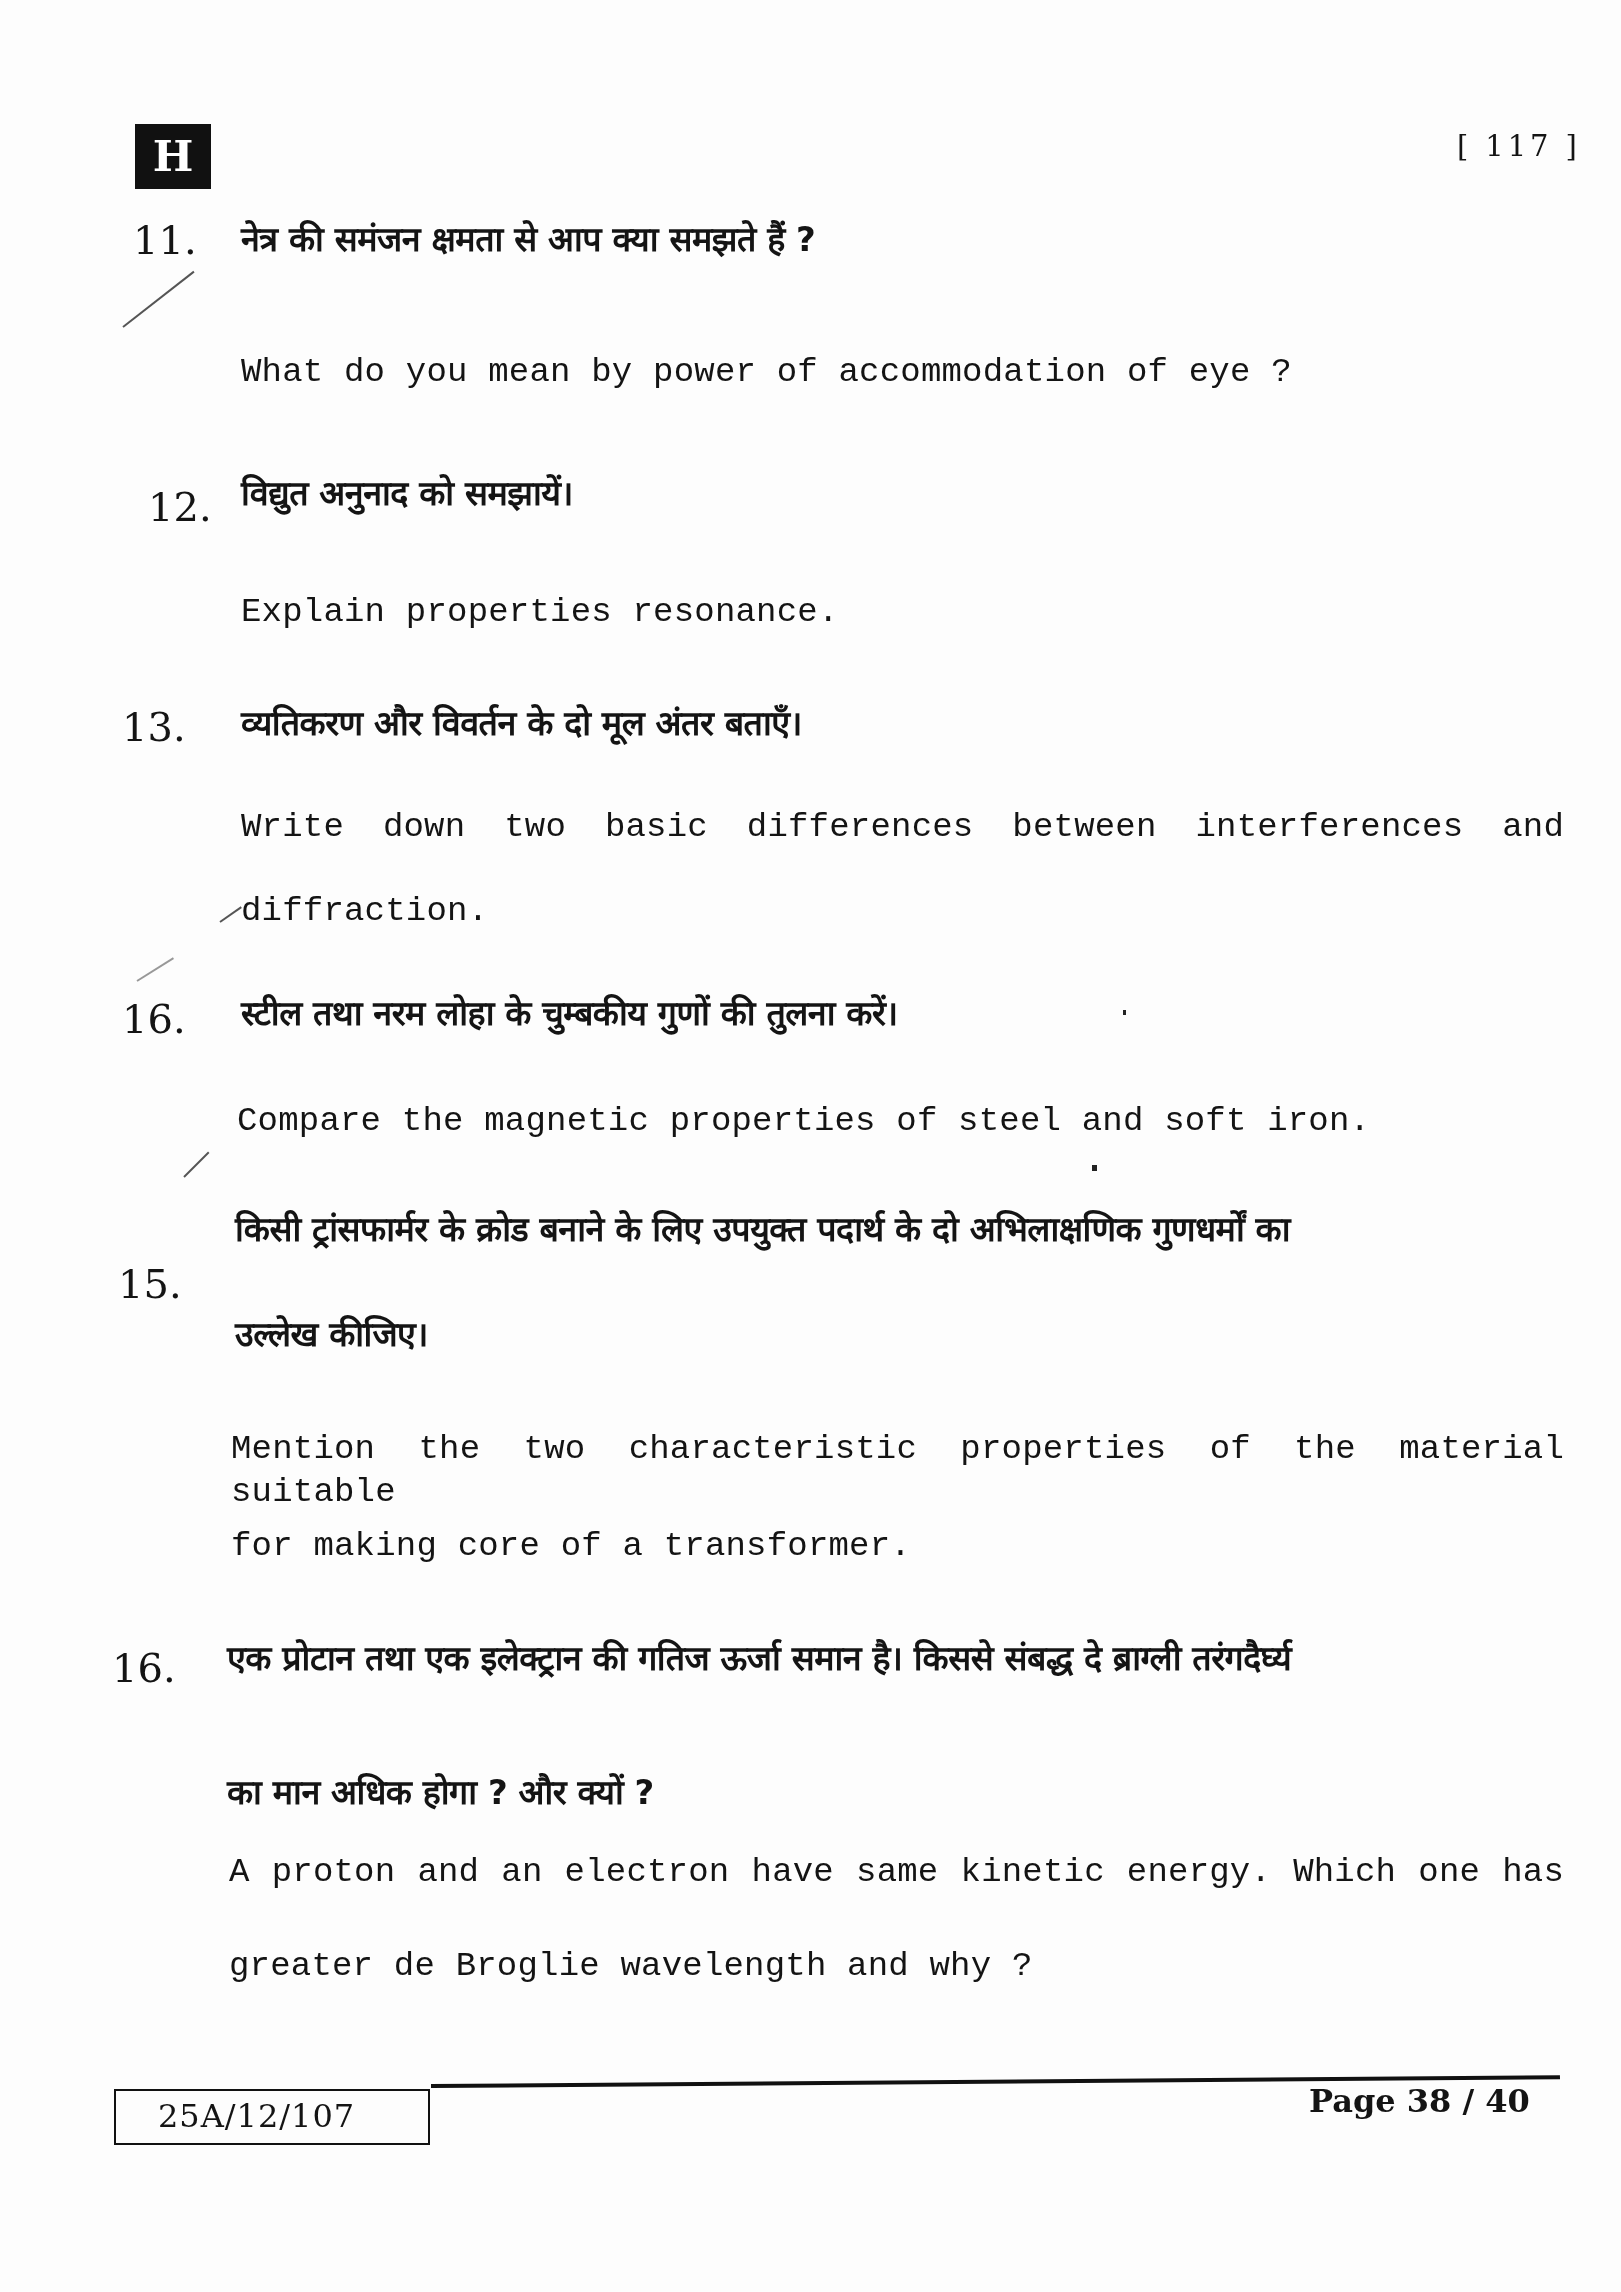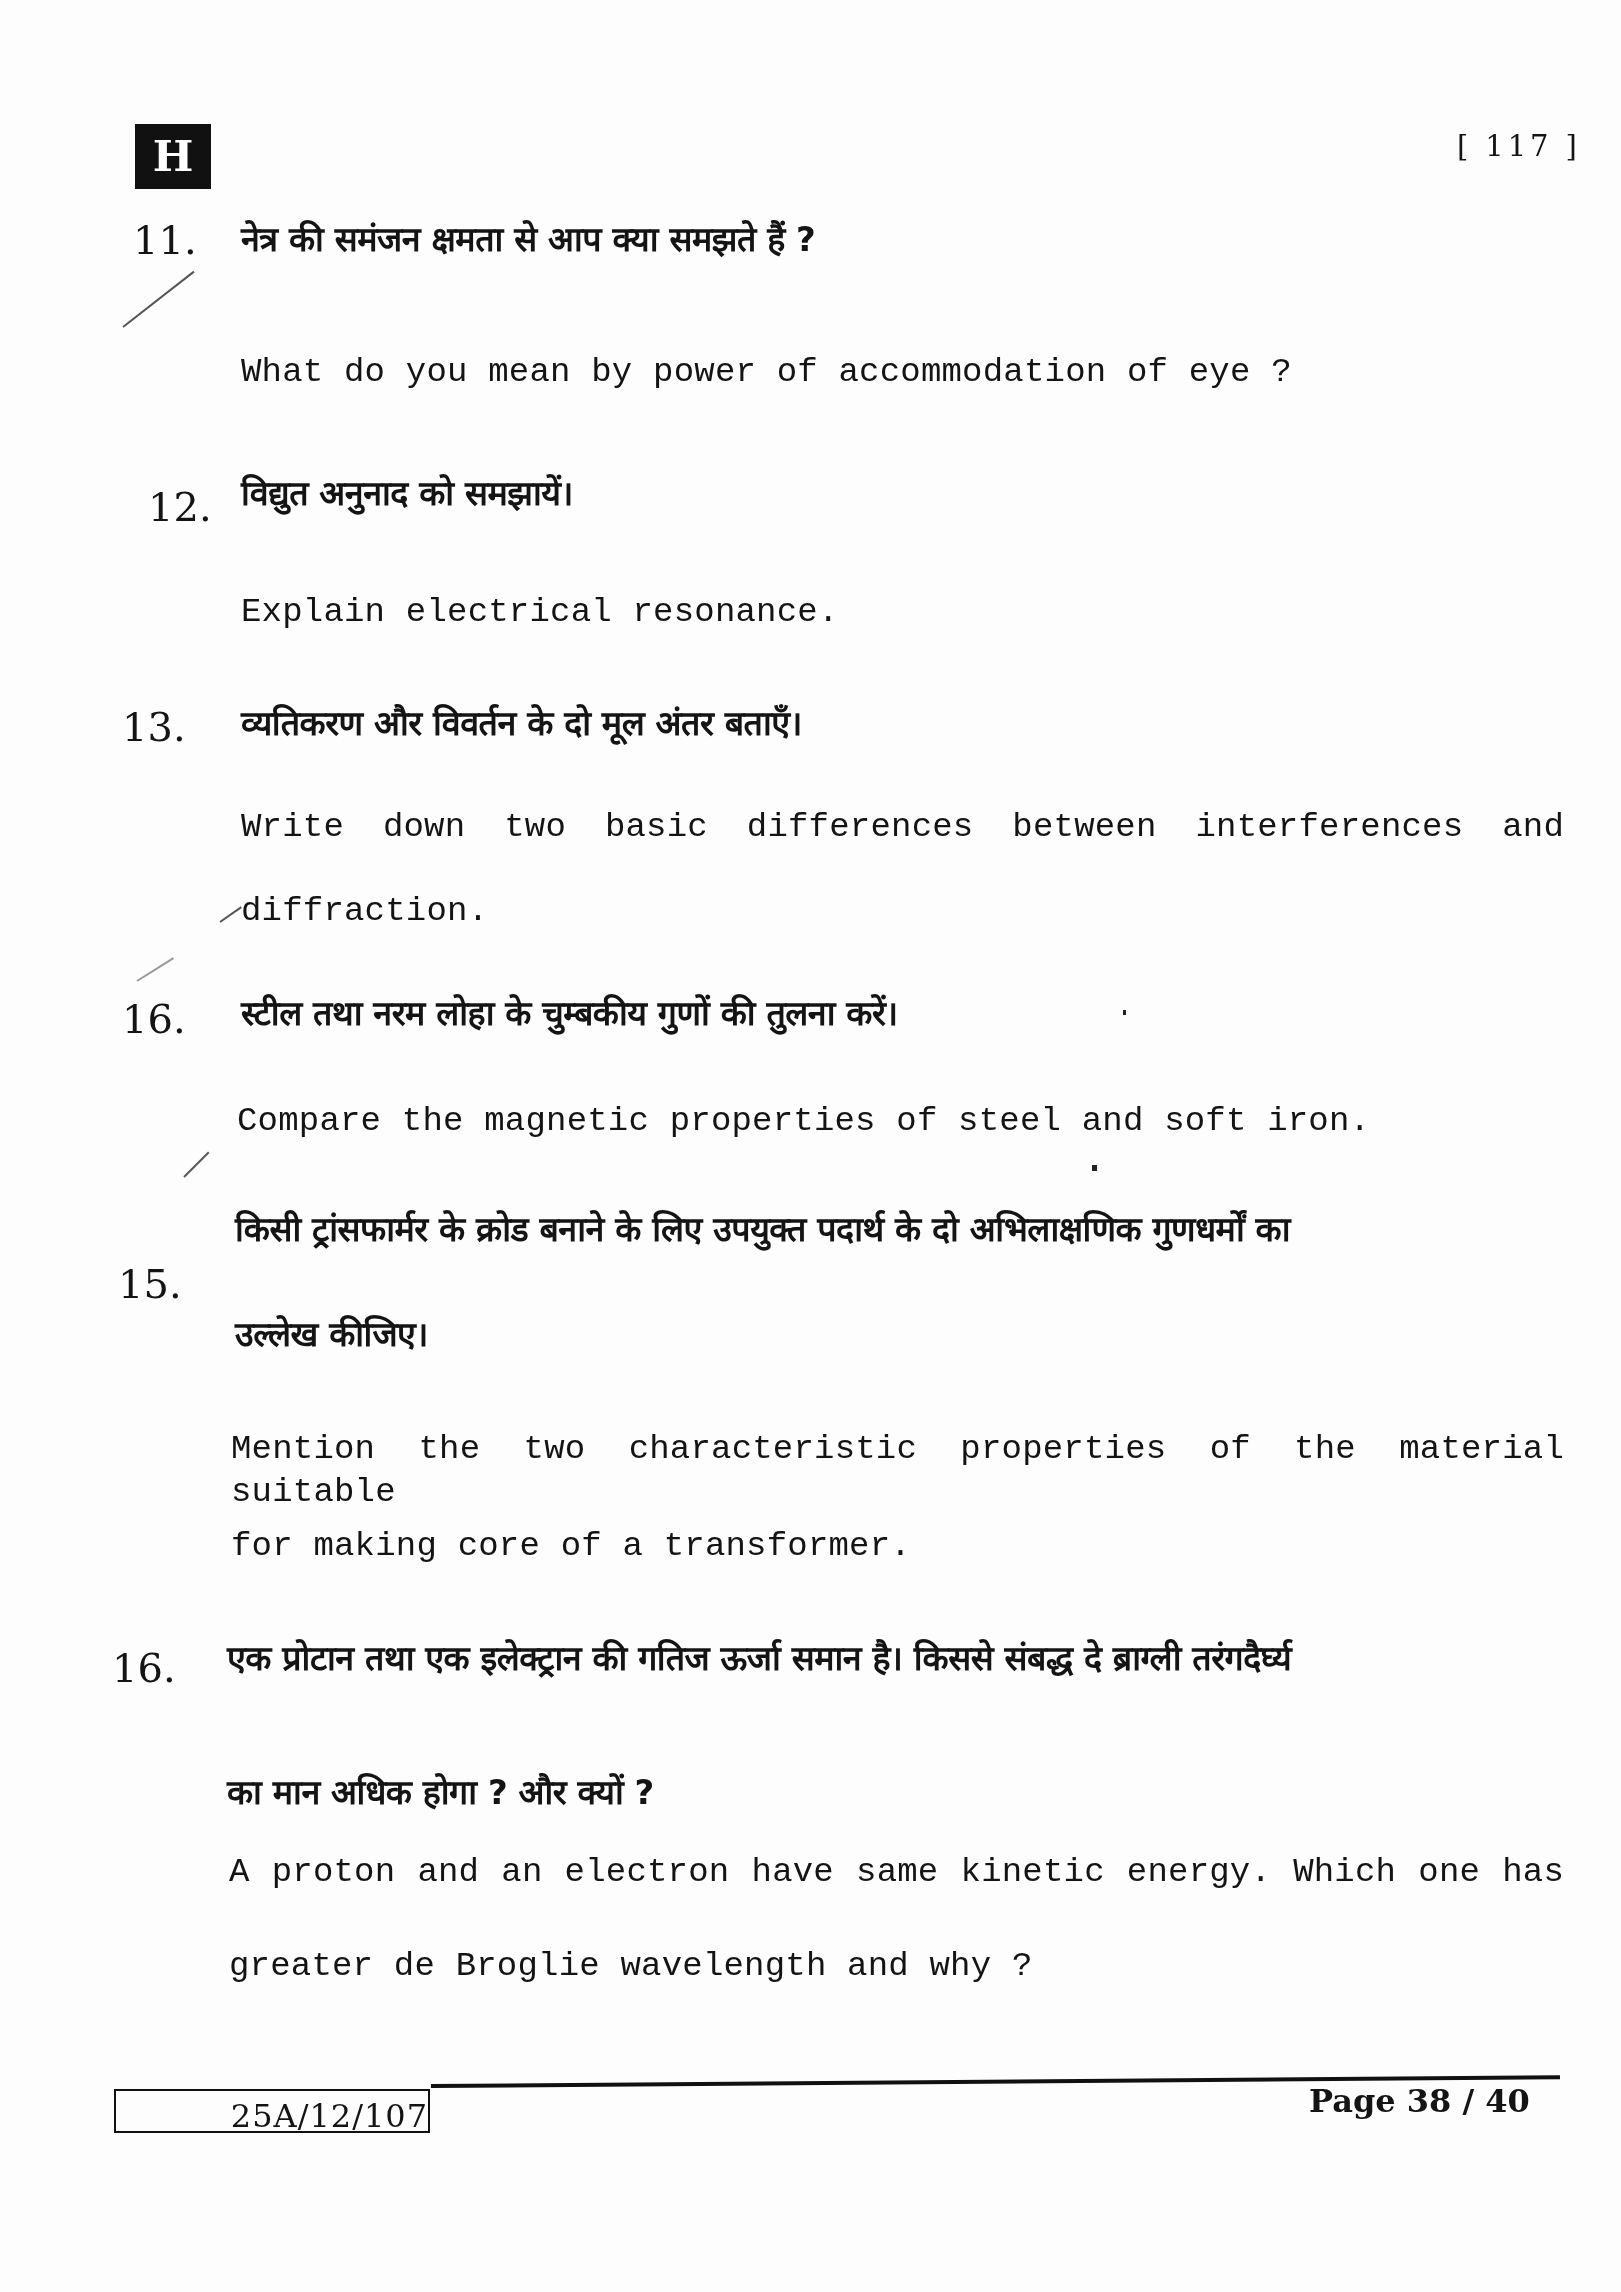--- a/index.html
+++ b/index.html
@@ -102,29 +102,28 @@
       height: 3.9px;
       background: #111;
       transform: rotate(-0.45deg);
       transform-origin: left center;
     }
     .paper-code-box {
       position: absolute;
       left: 114px;
       top: 2089px;
       width: 316px;
-      height: 44px;
+      height: 56px;
       border: 2.9px solid #111;
       box-sizing: border-box;
       font-family: "DejaVu Serif", serif;
       font-size: 32px;
       line-height: 50px;
-      padding-left: 22px;
+      padding-left: 42px;
       letter-spacing: 1px;
-      text-align: right;
     }
     .page-number {
       position: absolute;
       left: 1309px;
       top: 2082px;
       font-family: "DejaVu Serif", serif;
       font-weight: bold;
       font-size: 32px;
       line-height: 39px;
       white-space: nowrap;
@@ -141,21 +140,21 @@
   <div>
     <div class="q-num" style="left:133px; top:221px;">11.</div>
     <div class="line hi" style="top:218px;">नेत्र की समंजन क्षमता से आप क्या समझते हैं ?</div>
     <div class="line en" style="top:351px;">What do you mean by power of accommodation of eye ?</div>
   </div>
   <div class="tick" style="left:123px; top:326px; width:90px; transform:rotate(-38deg);"></div>
 
   <div>
     <div class="q-num" style="left:123px; top:488px;margin-left:25px;">12.</div>
     <div class="line hi" style="top:472px;">विद्युत अनुनाद को समझायें।</div>
-    <div class="line en" style="top:591px;">Explain electrical resonance.</div>
+    <div class="line en" style="top:591px;">Explain properties resonance.</div>
   </div>
 
   <div>
     <div class="q-num" style="left:122px; top:708px;">13.</div>
     <div class="line hi" style="top:702px;">व्यतिकरण और विवर्तन के दो मूल अंतर बताएँ।</div>
     <div class="line en justify" style="top:806px; width:1323px;">Write down two basic differences between interferences and</div>
     <div class="line en" style="top:890px;">diffraction.</div>
   </div>
   <div class="tick" style="left:220px; top:921px; width:25.5px; transform:rotate(-35deg);"></div>
   <div class="tick" style="left:137px; top:980px; width:43px; transform:rotate(-32deg); opacity:0.6;"></div>

